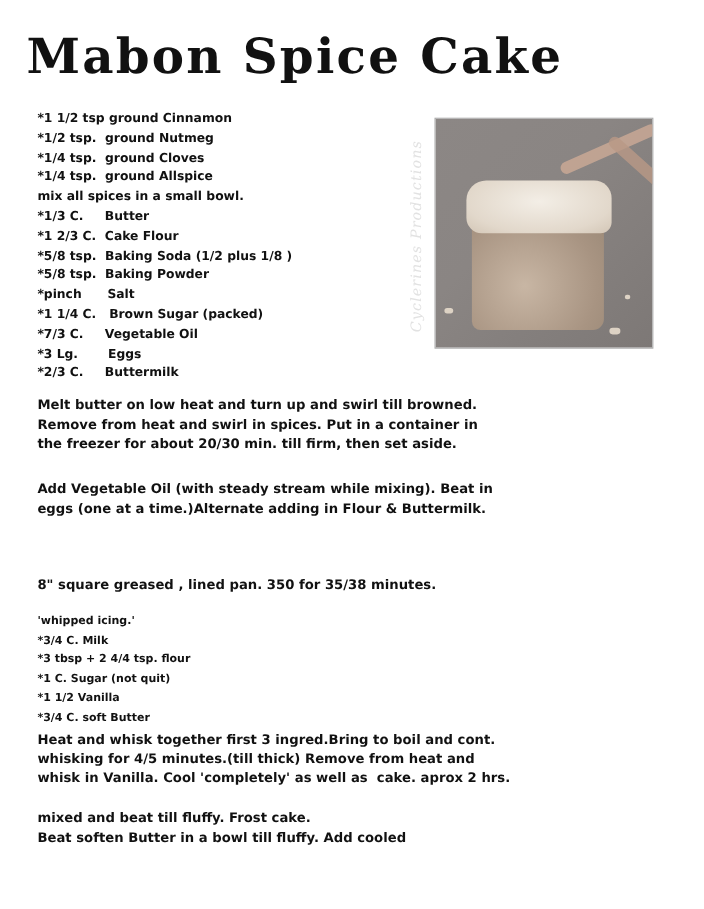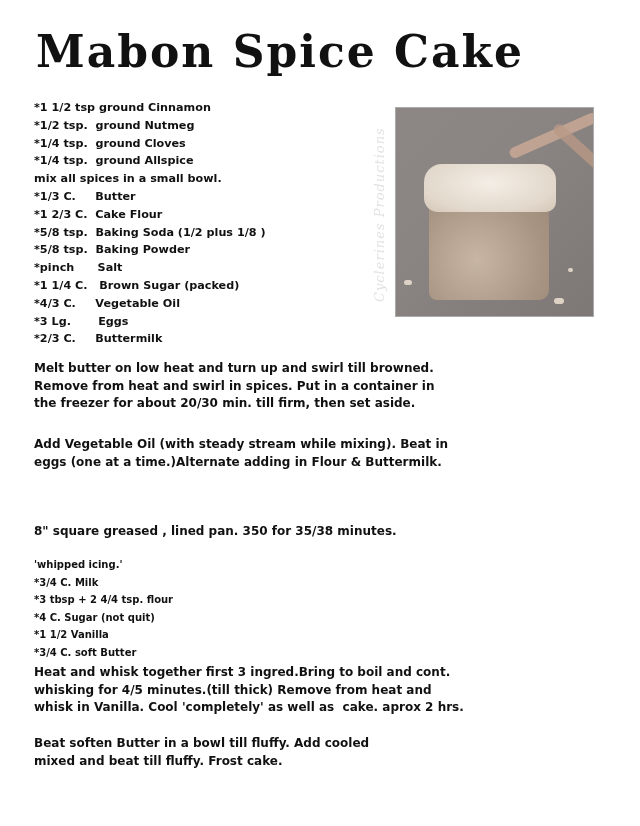--- a/index.html
+++ b/index.html
@@ -3,21 +3,21 @@
   <meta charset="utf-8">
   <style>
     html, body { margin: 0; padding: 0; }
     body {
       width: 640px; height: 826px; background: #ffffff; position: relative; overflow: hidden;
       font-family: "DejaVu Sans", sans-serif; color: #111;
     }
     .title {
       position: absolute; left: 24px; top: 22px; width: 600px;
       font-family: "DejaVu Serif", serif; font-weight: bold; font-size: 44px;
-      letter-spacing: 2px; color: #111; line-height: 60px; margin-left: 12px;
+      letter-spacing: 2px; color: #111; line-height: 60px;
     }
     .ingredients {
       position: absolute; left: 34px; top: 99px; width: 350px;
       font-size: 11.2px; font-weight: bold; line-height: 17.8px;
     }
     .ing { white-space: pre; }
     .photo {
       position: absolute; left: 395px; top: 107px; width: 197px; height: 208px;
       background: linear-gradient(135deg, #8c8785 0%, #8a8583 40%, #7d7876 100%);
       overflow: hidden; border: 1px solid #aaa;
@@ -69,21 +69,21 @@
   <div class="ing">*1/2 tsp.  ground Nutmeg</div>
   <div class="ing">*1/4 tsp.  ground Cloves</div>
   <div class="ing">*1/4 tsp.  ground Allspice</div>
   <div class="ing">mix all spices in a small bowl.</div>
   <div class="ing">*1/3 C.     Butter</div>
   <div class="ing">*1 2/3 C.  Cake Flour</div>
   <div class="ing">*5/8 tsp.  Baking Soda (1/2 plus 1/8 )</div>
   <div class="ing">*5/8 tsp.  Baking Powder</div>
   <div class="ing">*pinch      Salt</div>
   <div class="ing">*1 1/4 C.   Brown Sugar (packed)</div>
-  <div class="ing">*4/3 C.     Vegetable Oil</div>
+  <div class="ing">*7/3 C.     Vegetable Oil</div>
   <div class="ing">*3 Lg.       Eggs</div>
   <div class="ing">*2/3 C.     Buttermilk</div>
 </div>
 
 <div class="watermark">Cyclerines Productions</div>
 
 <div class="photo" title="Slice of spice cake with whipped icing and cinnamon sticks">
   <div class="stick1"></div>
   <div class="stick2"></div>
   <div class="cake"></div>
@@ -105,27 +105,27 @@
 </div>
 
 <div class="para p3">
   <span class="line">8" square greased , lined pan. 350 for 35/38 minutes.</span>
 </div>
 
 <div class="icing">
   <span class="line">'whipped icing.'</span>
   <span class="line">*3/4 C. Milk</span>
   <span class="line">*3 tbsp + 2 4/4 tsp. flour</span>
-  <span class="line">*4 C. Sugar (not quit)</span>
+  <span class="line">*1 C. Sugar (not quit)</span>
   <span class="line">*1 1/2 Vanilla</span>
   <span class="line">*3/4 C. soft Butter</span>
 </div>
 
 <div class="para p4">
   <span class="line">Heat and whisk together first 3 ingred.Bring to boil and cont.</span>
   <span class="line">whisking for 4/5 minutes.(till thick) Remove from heat and</span>
   <span class="line">whisk in Vanilla. Cool 'completely' as well as  cake. aprox 2 hrs.</span>
 </div>
 
 <div class="para p5">
+  <span class="line">mixed and beat till fluffy. Frost cake.</span>
   <span class="line">Beat soften Butter in a bowl till fluffy. Add cooled</span>
-  <span class="line">mixed and beat till fluffy. Frost cake.</span>
 </div>
 
 </body></html>

